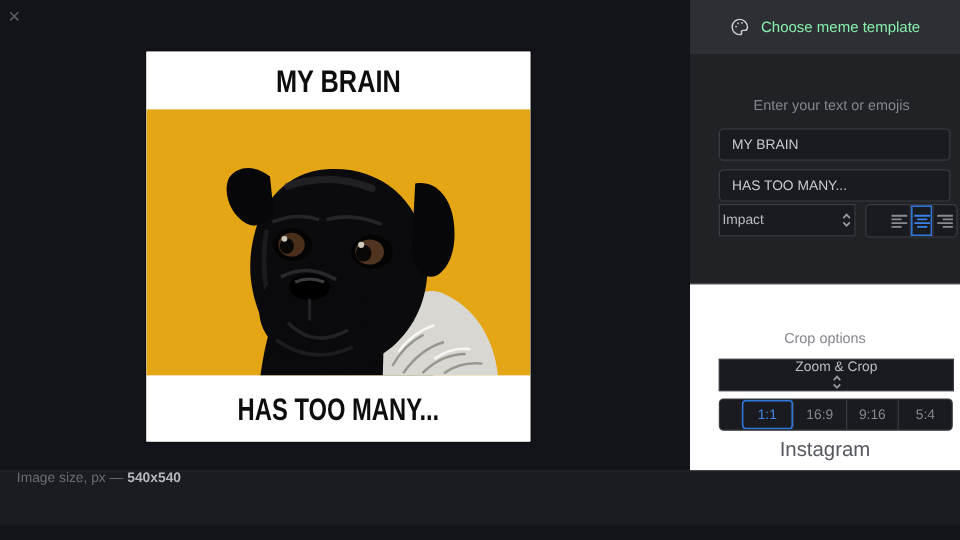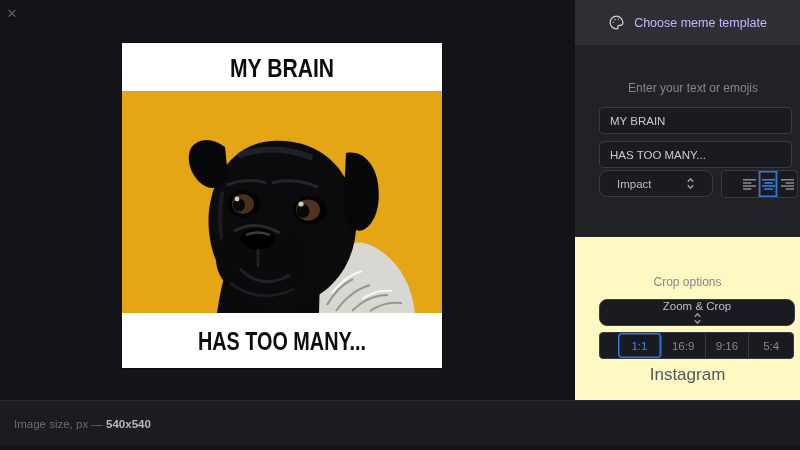--- a/index.html
+++ b/index.html
@@ -12,45 +12,45 @@
   .close-btn { position:absolute; left:4px; top:6px; width:16px; height:16px; color:#5d5e64;
                font-size:13px; line-height:16px; text-align:center; cursor:pointer; }
   .meme { position:absolute; left:122px; top:43px; width:320px; height:325px; background:#ffffff;
           box-shadow:0 0 0 1px rgba(0,0,0,.35); }
   .meme svg { display:block; }
 
   
   .sidebar { position:absolute; left:575px; top:0; width:225px; height:415px; background:#212226; }
   .sb-header { position:absolute; left:0; top:0; width:225px; height:45px; background:#2e2f34;
                display:flex; align-items:center; justify-content:center; gap:9px; cursor:pointer; }
-  .sb-header span { color:#c4b5fd; font-size:12.5px; }
+  .sb-header span { color:#86efac; font-size:12.5px; }
   .sb-label { position:absolute; width:225px; text-align:center; color:#85868d; font-size:12px; }
   .txt-input { position:absolute; left:24px; width:193px; height:27px; background:#1a1b20;
                border:1px solid #3a3b42; border-radius:4px; color:#c9cacf; font-size:11.5px;
                padding:0 10px; outline:none; font-family:"Liberation Sans", sans-serif; }
   .selectbox { position:absolute; height:27px; background:#1a1b20; border:1px solid #3a3b42;
-               border-radius:8px; display:flex; align-items:center; justify-content:space-between;
-               padding:0 17px; color:#bcbdc2; font-size:11.5px; cursor:pointer; }
+               border-radius:0; display:flex; align-items:center; justify-content:space-between;
+               padding:0 2px; color:#bcbdc2; font-size:11.5px; cursor:pointer; }
   .seg { position:absolute; display:flex; border:1px solid #3a3b42; border-radius:4px;
          overflow:hidden; background:#1a1b20;padding-left:18px; }
   .seg .cell { display:flex; align-items:center; justify-content:center; cursor:pointer; }
   .align-cell { width:25px; height:26px; border-right:1px solid #3a3b42; }
   .align-cell:last-child { border-right:none; }
   .align-cell.active { box-shadow:inset 0 0 0 1.5px #2e77dd; }
-  .crop-sec { position:absolute; left:0; top:236px; width:225px; height:179px; background:#fef9c3;
+  .crop-sec { position:absolute; left:0; top:236px; width:225px; height:179px; background:#ffffff;
               border-top:1px solid #2a2b31; }
   .ratio-cell { width:48.25px; height:25px; color:#87888f; font-size:11.5px;
                 border-right:1px solid #3a3b42; }
   .ratio-cell:last-child { border-right:none; }
   .ratio-cell.active { box-shadow:inset 0 0 0 1.5px #2e77dd; color:#3f86e8; border-radius:4px; }
   .hint { position:absolute; width:225px; text-align:center; color:#56585f; font-size:17px; }
 
   
-  .footer { position:absolute; left:0; top:400px; width:800px; height:46px; background:#1b1c21;
-            border-top:1px solid #26272c; display:flex; align-items:center; }
+  .footer { position:absolute; left:0; top:392px; width:800px; height:46px; background:#1b1c21;
+            border-top:1px solid #26272c; display:flex; align-items:flex-start; }
   .size-info { margin-left:14px; font-size:11.5px; color:#6b6c73; }
   .size-info b { color:#b7b8bd; font-weight:bold; }
   .export-btn { position:absolute; right:4px; top:4px; width:73px; height:26px; background:#2287f5;
                 color:#ffffff; font-size:12.5px; border:none; border-radius:5px; cursor:pointer;
                 font-family:"Liberation Sans", sans-serif; }
 </style>
 </head>
 <body>
 
 <div class="stage">

